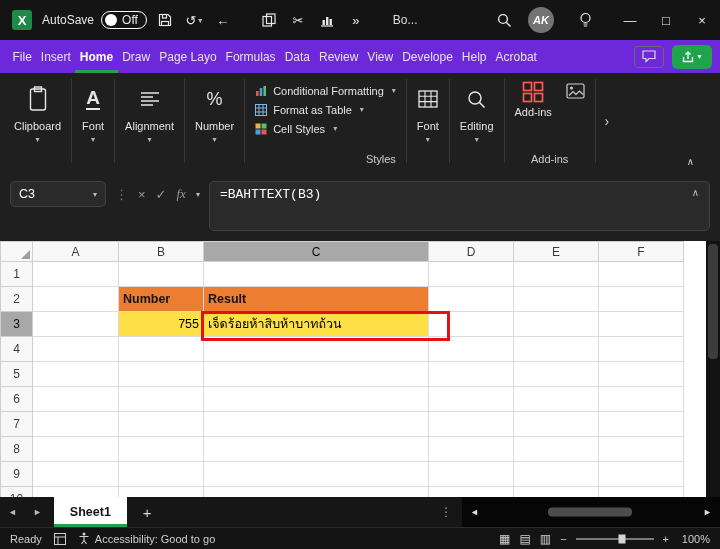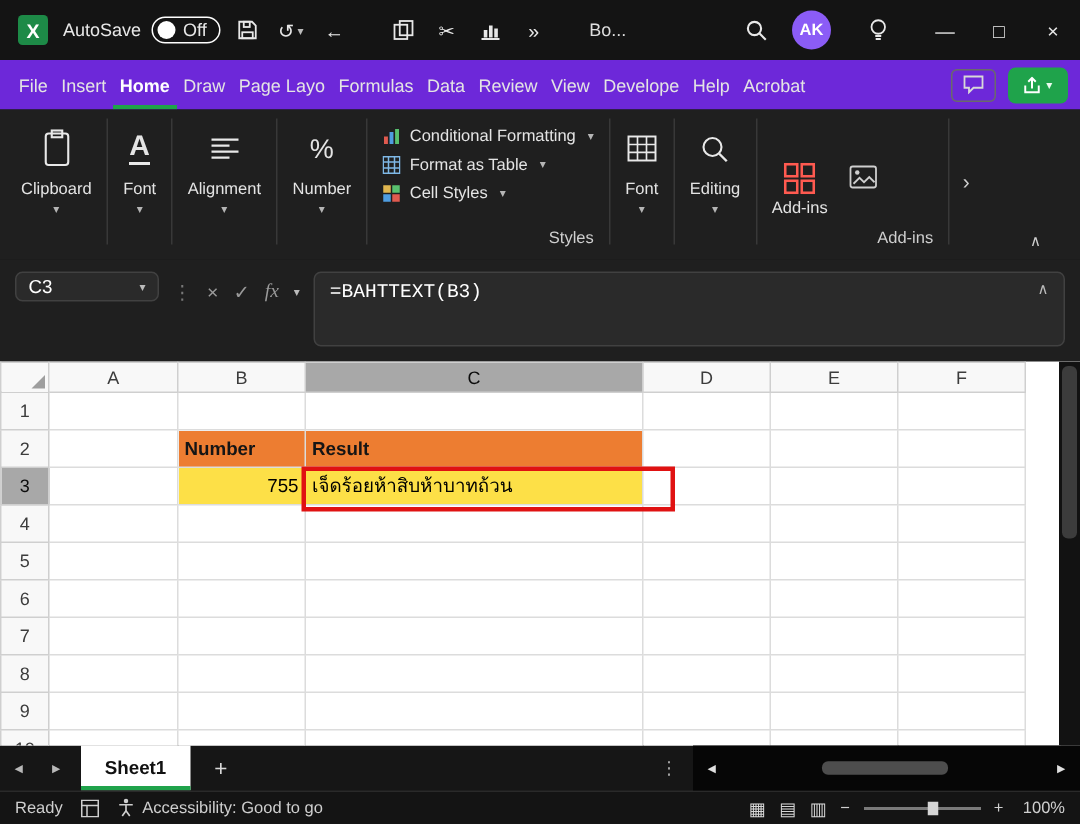--- a/index.html
+++ b/index.html
@@ -15,23 +15,23 @@
            font-weight:bold; font-size:13px; }
   .as-label { margin-left:10px; }
   .as-pill { margin-left:7px; height:18px; border:1px solid #fff; border-radius:10px;
              display:flex; align-items:center; padding:0 8px 0 3px; gap:5px; }
   .as-knob { width:12px; height:12px; border-radius:50%; background:#fff; }
   .tbtn { margin-left:7px; min-width:22px; height:26px; display:flex; align-items:center;
           justify-content:center; gap:2px; color:#e8e8e8; font-size:13px; }
   .tcaret { font-size:8px; color:#bbb; }
   .wtitle { margin-left:26px; color:#ddd; }
   .tright { margin-left:auto; display:flex; align-items:center; }
-  .avatar { width:26px; height:26px; border-radius:50%; background:#8b5cf6; color:#fff;
+  .avatar { width:26px; height:26px; border-radius:50%; background:#737373; color:#fff;
             display:flex; align-items:center; justify-content:center; font-size:11px;
-            font-weight:bold; margin:0 13px; }
+            font-weight:bold; margin:0 13px;font-style:italic; }
   .winbtn { width:36px; height:40px; display:flex; align-items:center; justify-content:center;
             font-size:13px; color:#e8e8e8; }
 
   
   .menubar { height:33px; background:#6d28d9; display:flex; align-items:center;
              font-size:12px; color:#e4e4e4; flex:0 0 auto; padding-left:8px; overflow:hidden; }
   .mitem { padding:0 4.5px; height:100%; display:flex; align-items:center; white-space:nowrap; }
   .mitem.active { color:#fff; font-weight:bold; box-shadow:inset 0 -3px 0 #1fa34b; }
   .mbright { margin-left:auto; display:flex; align-items:center; gap:8px; padding-right:8px; }
   .comment-btn { width:30px; height:22px; border:1px solid #6a6a6a; border-radius:4px;
@@ -49,30 +49,30 @@
   .gcaret { font-size:8px; color:#b5b5b5; margin-top:3px; }
   .vsep { width:1px; background:#383838; height:84px; align-self:flex-start; }
   .glyph-a { font-size:19px; font-weight:bold; border-bottom:2px solid #e8e8e8; line-height:1.1; }
   .glyph-pct { font-size:18px; }
   .styles-group { display:flex; flex-direction:column; padding:2px 10px 0; height:92px; }
   .srow { display:flex; align-items:center; gap:6px; height:19px; white-space:nowrap;
           font-size:11px; }
   .scaret { font-size:8px; color:#b5b5b5; margin-left:2px; }
   .group-bottom-label { font-size:11px; color:#cfcfcf; margin-top:auto; padding-bottom:6px;
                         text-align:right; }
-  .addins-group { display:flex; flex-direction:row; align-items:center; padding:2px 10px 0;
+  .addins-group { display:flex; flex-direction:column; align-items:center; padding:2px 10px 0;
                   height:92px; }
   .overflow-strip { width:22px; height:84px; display:flex; align-items:center;
                     justify-content:center; font-size:14px; color:#cfcfcf; }
   .ribbon-collapse { position:absolute; right:26px; bottom:6px; font-size:10px; color:#cfcfcf; }
 
   
   .formulabar { height:68px; background:#1f1f1f; display:flex; padding:8px 10px; gap:9px;
                 flex:0 0 auto; align-items:flex-start; }
-  .namebox { width:96px; height:20px; background:#2a2a2a; border:1px solid #414141;
+  .namebox { width:96px; height:26px; background:#2a2a2a; border:1px solid #414141;
              border-radius:5px; display:flex; align-items:center; justify-content:space-between;
              padding:0 8px; color:#fff; font-size:12.5px; }
   .nb-caret { font-size:8px; color:#bbb; }
   .fxcluster { display:flex; align-items:center; gap:10px; height:26px; color:#9a9a9a;
                font-size:13px; }
   .fx { font-style:italic; font-family:"Liberation Serif", serif; }
   .formula-input { flex:1; height:50px; background:#2a2a2a; border:1px solid #414141;
                    border-radius:5px; padding:5px 10px; color:#fff;
                    font-family:"Liberation Mono", monospace; font-size:13px; position:relative; }
   .fb-collapse { position:absolute; right:10px; top:5px; color:#bbb; font-size:10px;

